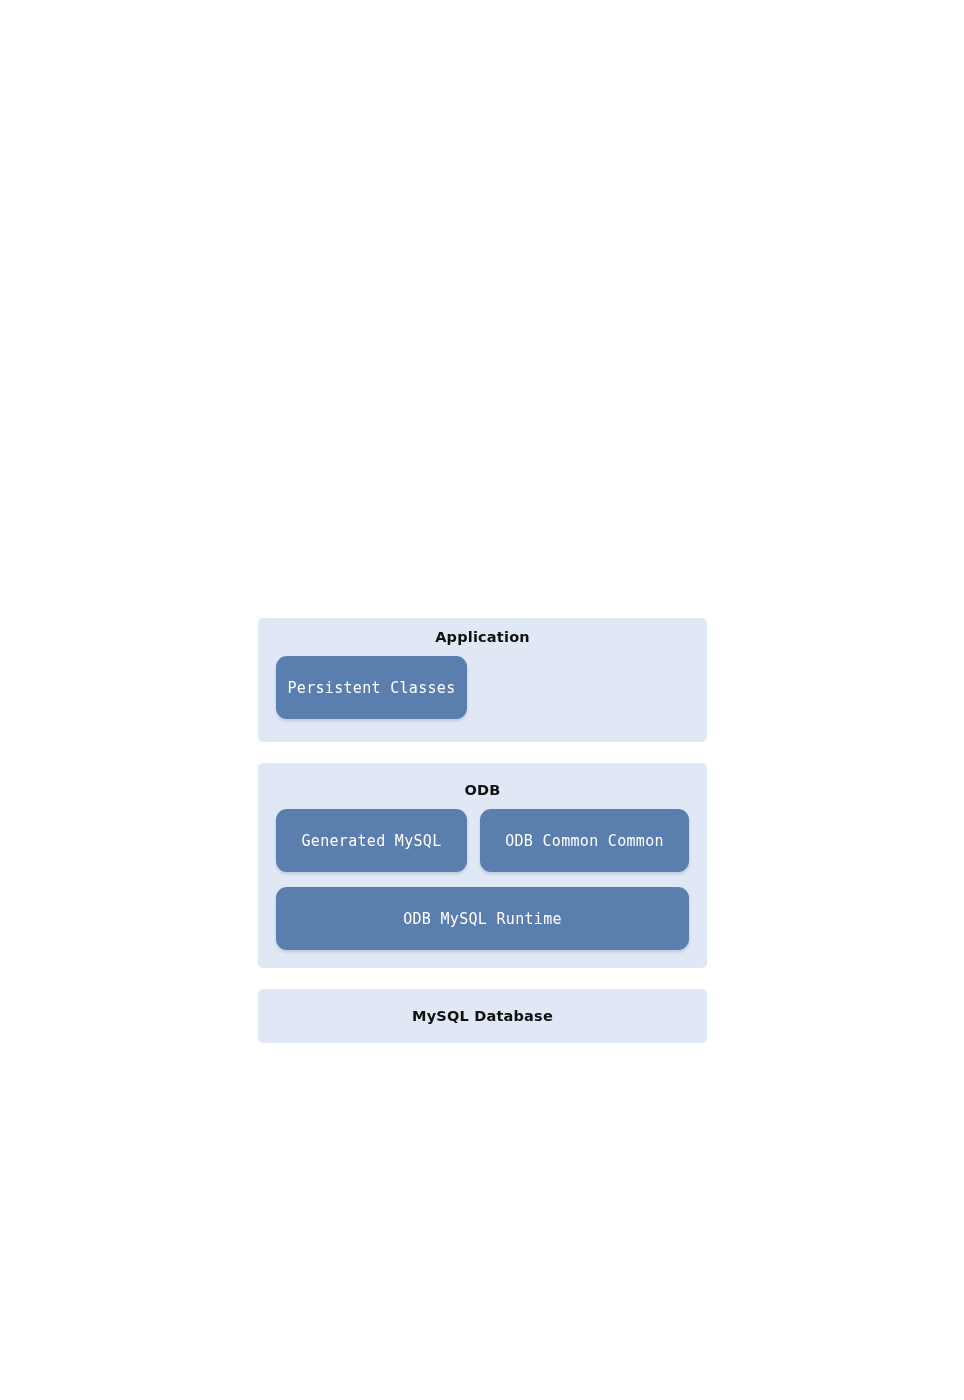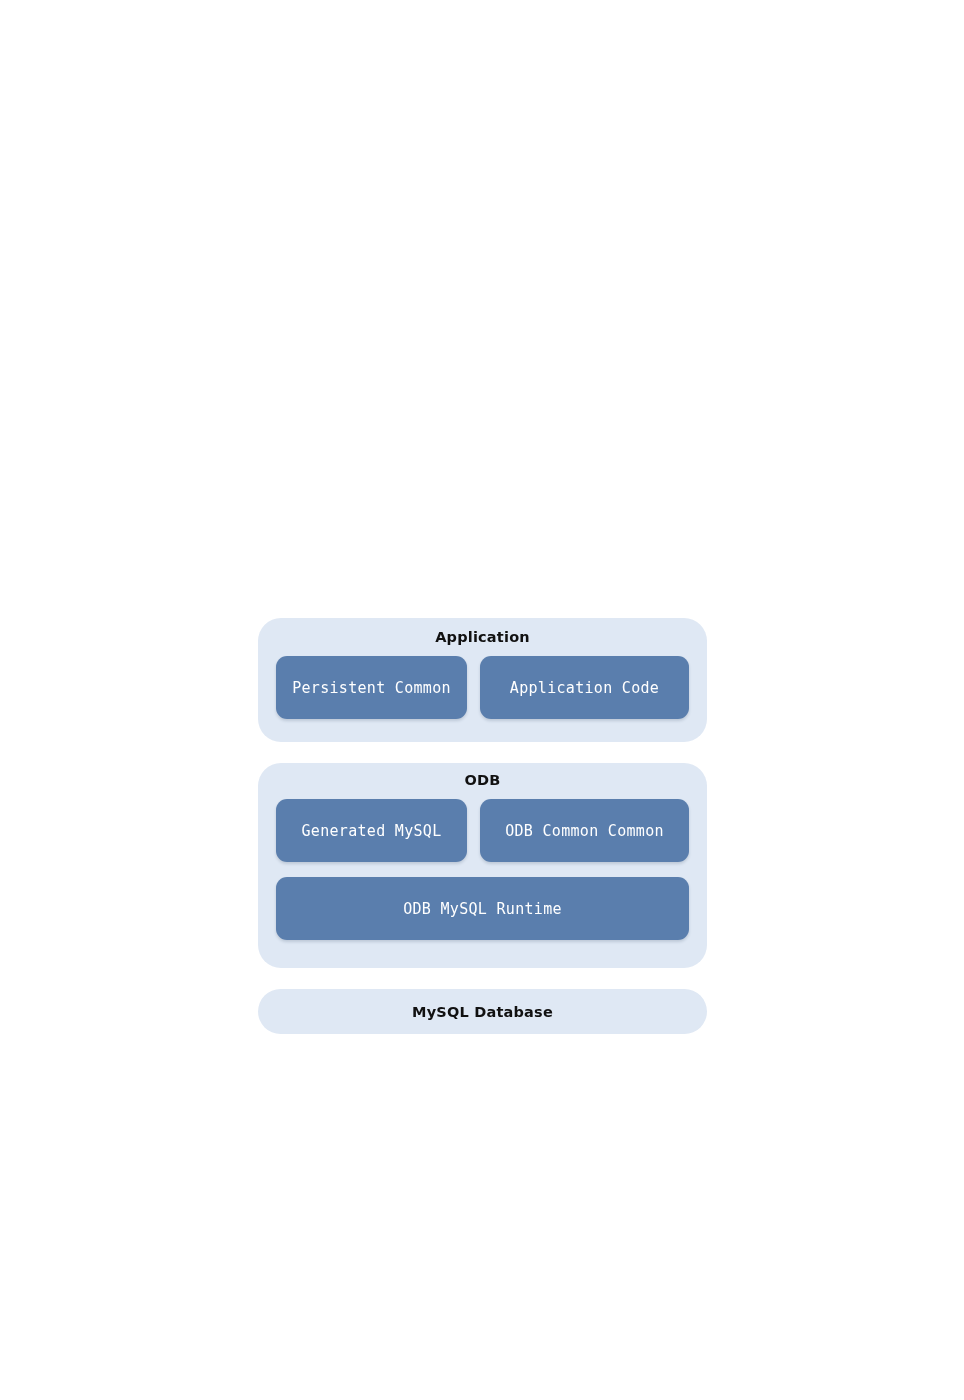--- a/index.html
+++ b/index.html
@@ -17,39 +17,39 @@
 
   #diagram {
     position: absolute;
     left: 258px;
     top: 618px;
     width: 449px;
   }
 
   .layer {
     background: #dfe8f4;
-    border-radius: 23px;
+    border-radius: 5px;
     position: relative;
     box-sizing: border-box;
   }
 
   .layer-application {
     height: 124px;
     padding: 10px 18px 0 18px;
     margin-bottom: 21px;
   }
 
   .layer-odb {
     height: 205px;
-    padding: 8px 18px 0 18px;
+    padding: 18px 18px 0 18px;
     margin-bottom: 21px;
   }
 
   .layer-database {
-    height: 45px;
+    height: 54px;
     display: flex;
     align-items: center;
     justify-content: center;
   }
 
   .layer-title {
     text-align: center;
     font-family: "DejaVu Sans", sans-serif;
     font-weight: bold;
     font-size: 14.5px;
@@ -101,24 +101,21 @@
 </style>
 </head>
 <body>
 
 <div id="diagram">
 
   <div class="layer layer-application">
     <div class="layer-title">Application</div>
     <div class="row">
       <div class="card card-narrow">
-        <span>Persistent Common</span>
-      </div>
-      <div class="card card-wide">
-        <span>Application Code</span>
+        <span>Persistent Classes</span>
       </div>
     </div>
   </div>
 
   <div class="layer layer-odb">
     <div class="layer-title">ODB</div>
     <div class="row">
       <div class="card card-narrow">
         <span>Generated MySQL</span>
       </div>

